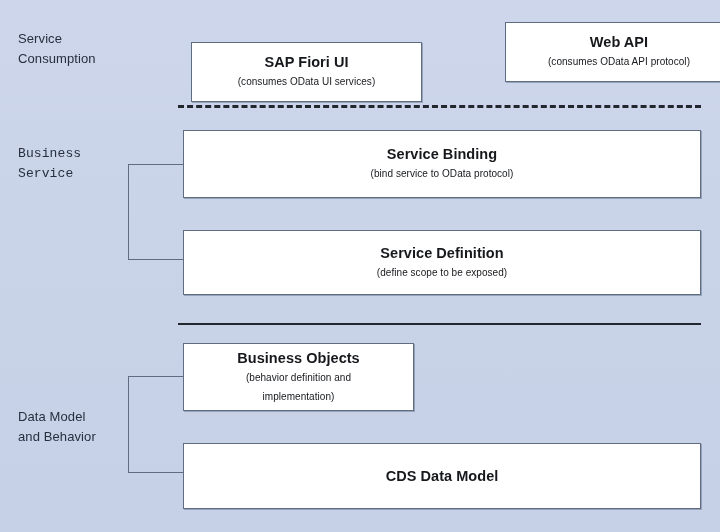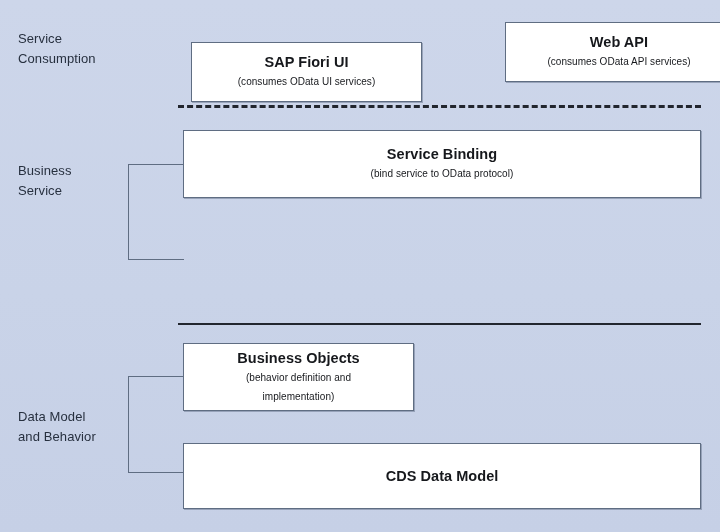--- a/index.html
+++ b/index.html
@@ -25,21 +25,21 @@
     position: absolute;
     left: 18px;
     color: #27303f;
     font-size: 13px;
     line-height: 20px;
     letter-spacing: 0.1px;
     white-space: pre-line;
     font-weight: 400;
   }
   .tier-label.l1 { top: 29px; }
-  .tier-label.l2 { top: 161px; }
+  .tier-label.l2 { top: 144px; font-family: Liberation Mono, monospace; }
   .tier-label.l3 { top: 407px; }
 
   
   .box {
     position: absolute;
     background: #ffffff;
     border: 1.6px solid #5f6d82;
     box-sizing: border-box;
     display: flex;
     flex-direction: column;
@@ -113,32 +113,36 @@
   <div class="tier-label l3">Data Model
 and Behavior</div>
 
   <div class="box" id="box-fiori">
     <div class="title">SAP Fiori UI</div>
     <div class="sub">(consumes OData UI services)</div>
   </div>
 
   <div class="box" id="box-webapi">
     <div class="title">Web API</div>
-    <div class="sub">(consumes OData API services)</div>
+    <div class="sub">(consumes OData API protocol)</div>
   </div>
 
   <div class="sep" id="sep-dashed"></div>
 
   <div class="bracket" id="bracket-service"></div>
 
   <div class="box" id="box-binding">
     <div class="title">Service Binding</div>
     <div class="sub">(bind service to OData protocol)</div>
   </div>
 
+  <div class="box" id="box-definition">
+    <div class="title">Service Definition</div>
+    <div class="sub">(define scope to be exposed)</div>
+  </div>
 
   <div class="sep" id="sep-solid"></div>
 
   <div class="bracket" id="bracket-datamodel"></div>
 
   <div class="box" id="box-bobjects">
     <div class="title">Business Objects</div>
     <div class="sub">(behavior definition and
 implementation)</div>
   </div>

